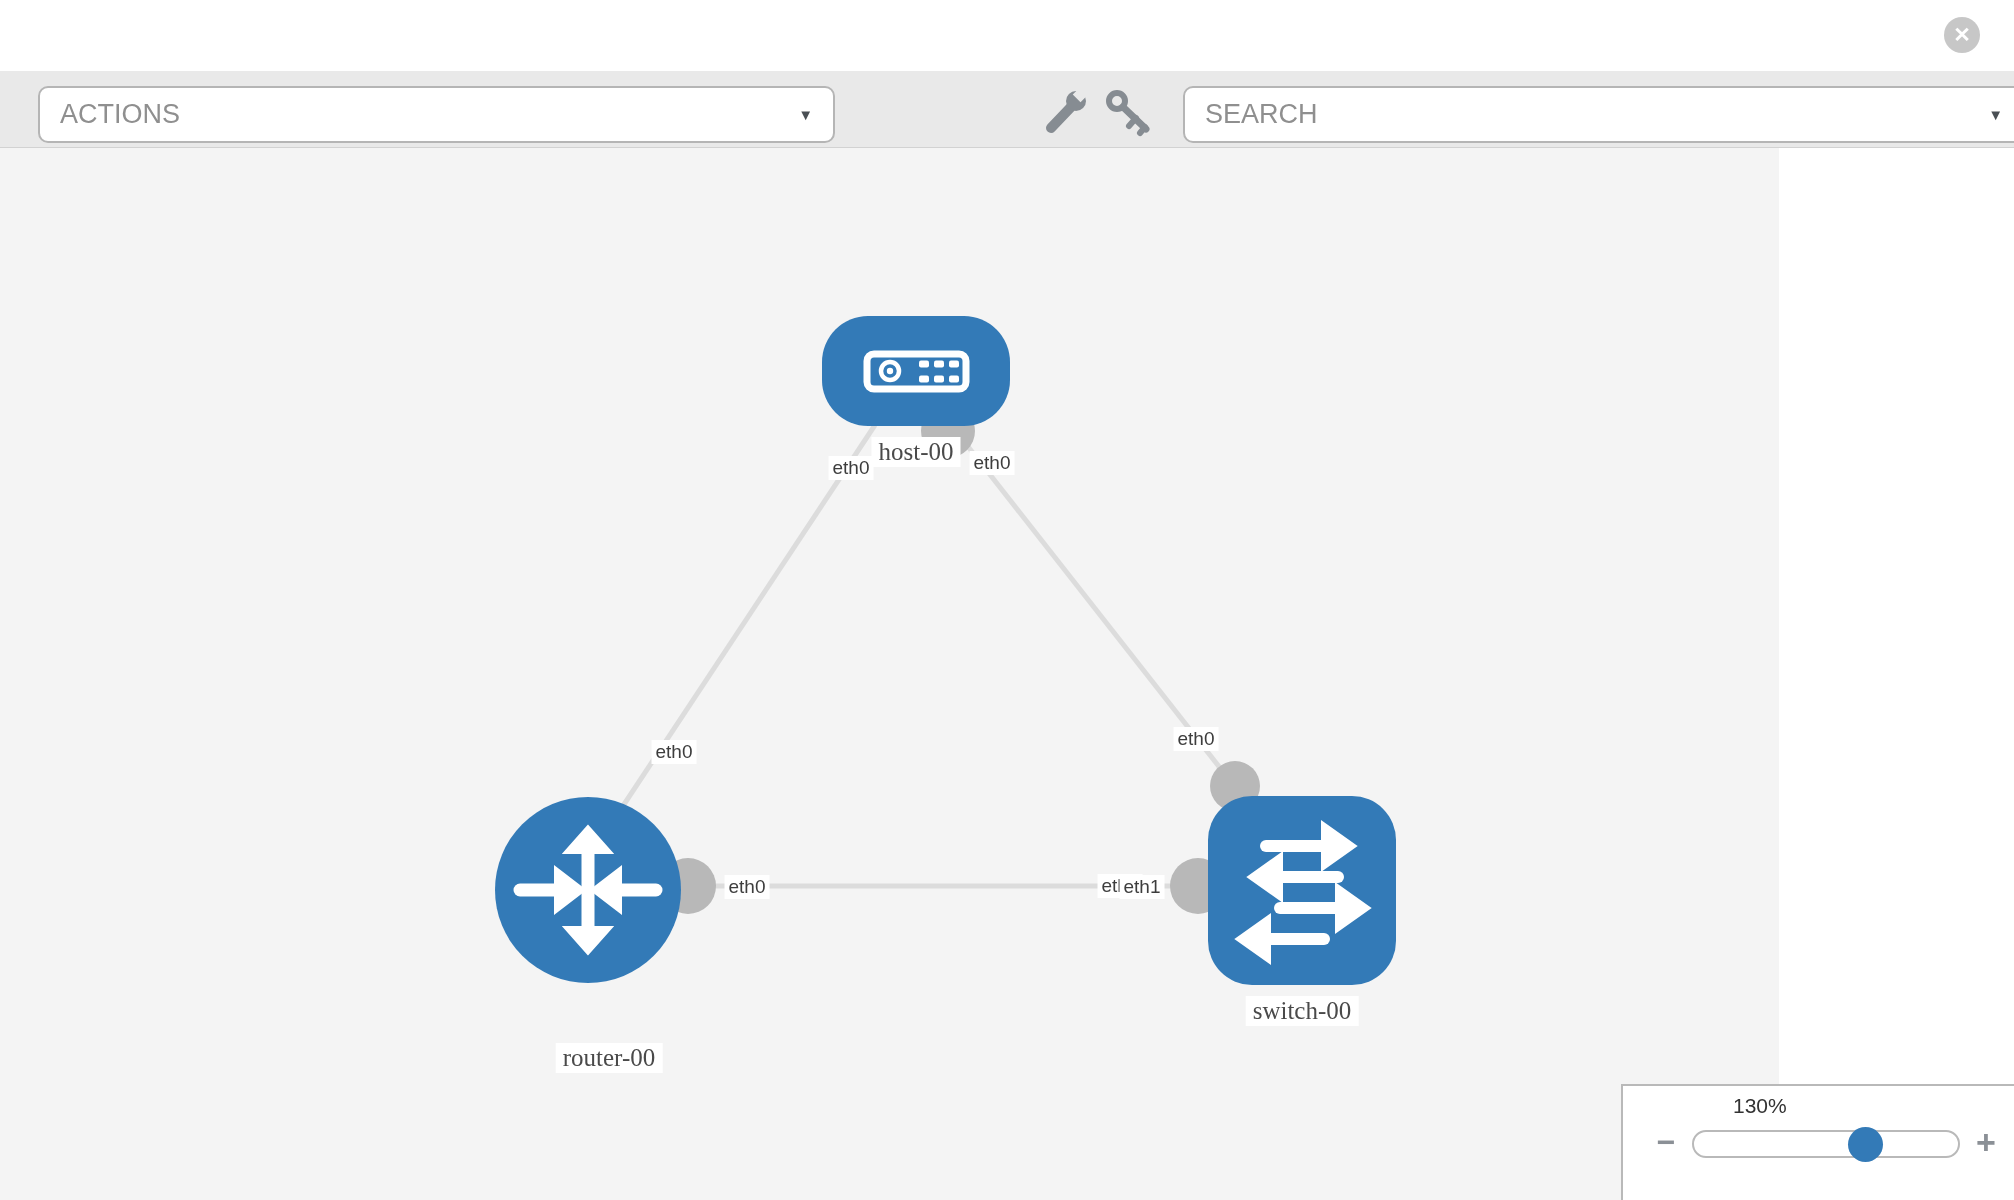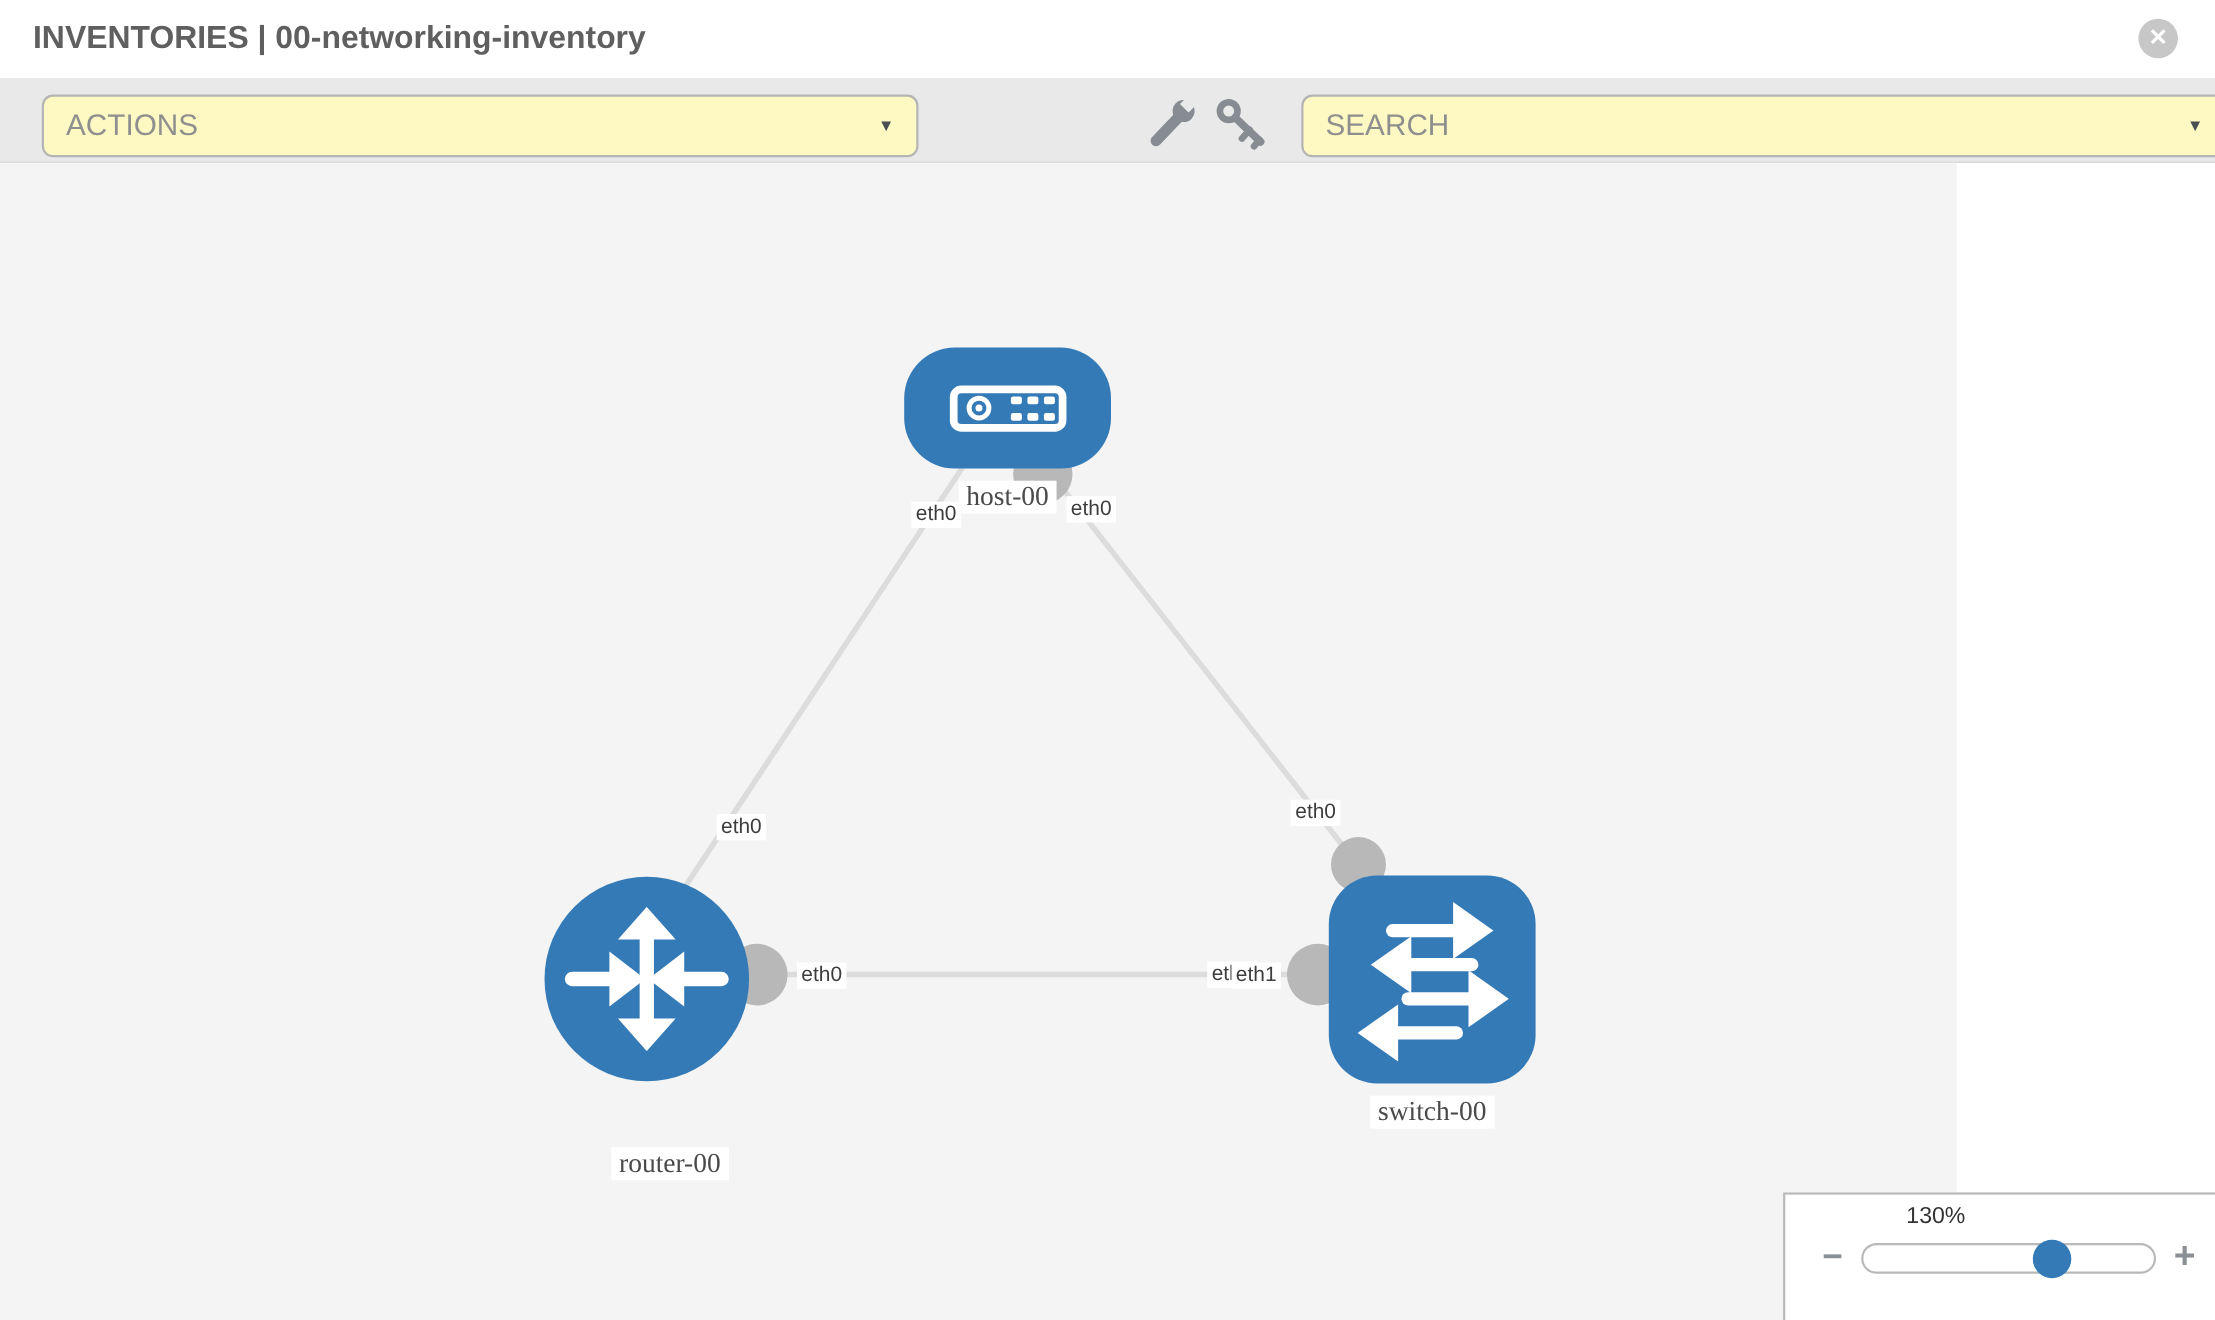--- a/index.html
+++ b/index.html
@@ -11,21 +11,21 @@
           border-bottom:1px solid #e3e3e3;}
   .page-title{position:absolute;left:30px;top:0;line-height:71px;font-size:29px;
           font-weight:700;color:#5f5f5f;white-space:nowrap;}
   .close-btn{position:absolute;left:1944px;top:17px;width:36px;height:36px;border-radius:50%;
           background:#c7c7c7;text-align:center;line-height:36px;cursor:pointer;}
   .close-btn span{color:#ffffff;font-size:21px;font-weight:700;}
 
   
   .toolbar{position:absolute;left:0;top:71px;width:2014px;height:77px;background:#e9e9e9;
           border-bottom:1px solid #d2d2d2;box-sizing:border-box;}
-  .select{position:absolute;top:15px;height:57px;background:#fef9c3;border:2px solid #b5b5b5;
+  .select{position:absolute;top:15px;height:57px;background:#ffffff;border:2px solid #b5b5b5;
           border-radius:10px;box-sizing:border-box;}
   .select .lbl{position:absolute;left:20px;top:0;line-height:53px;font-size:27px;color:#8f8f8f;}
   .select .caret{position:absolute;right:20px;top:0;line-height:53px;font-size:15px;color:#4a4f54;}
   .actions-select{left:38px;width:797px;}
   .search-select{left:1183px;width:842px;}
   .tool-icon{position:absolute;top:86px;cursor:pointer;}
 
   
   .canvas{position:absolute;left:0;top:148px;width:1779px;height:1052px;background:#f4f4f4;}
   .canvas svg{position:absolute;left:0;top:0;}
@@ -45,21 +45,20 @@
           line-height:34px;font-size:34px;font-weight:700;color:#8b9096;cursor:pointer;}
   .zoom-track{position:absolute;left:69px;top:44px;width:268px;height:28px;border:2px solid #b9b9b9;
           border-radius:15px;background:#ffffff;box-sizing:border-box;cursor:pointer;}
   .zoom-thumb{position:absolute;left:225px;top:41px;width:35px;height:35px;border-radius:50%;
           background:#337ab7;cursor:grab;}
 </style>
 </head>
 <body>
 
 <div class="header">
-  <div class="page-title">INVENTORIES | 00-networking-inventory</div>
   <div class="close-btn">
     <span>✕</span>
   </div>
 </div>
 
 <div class="toolbar">
   <div class="select actions-select">
     <span class="lbl">ACTIONS</span>
     <span class="caret">▼</span>
   </div>

